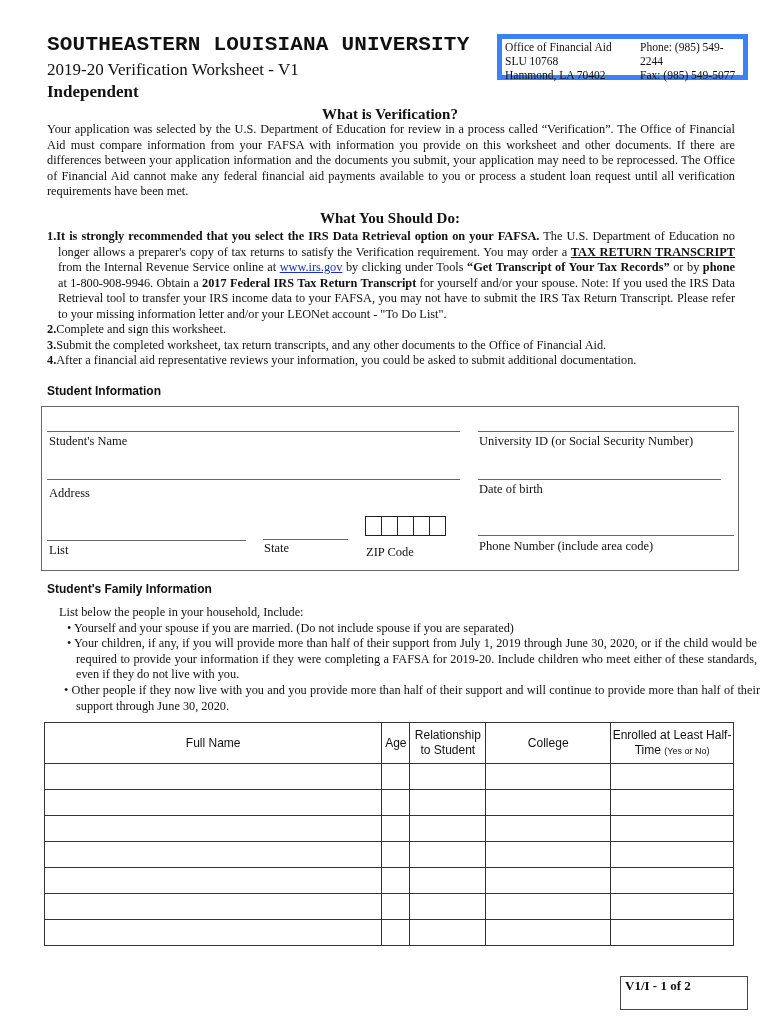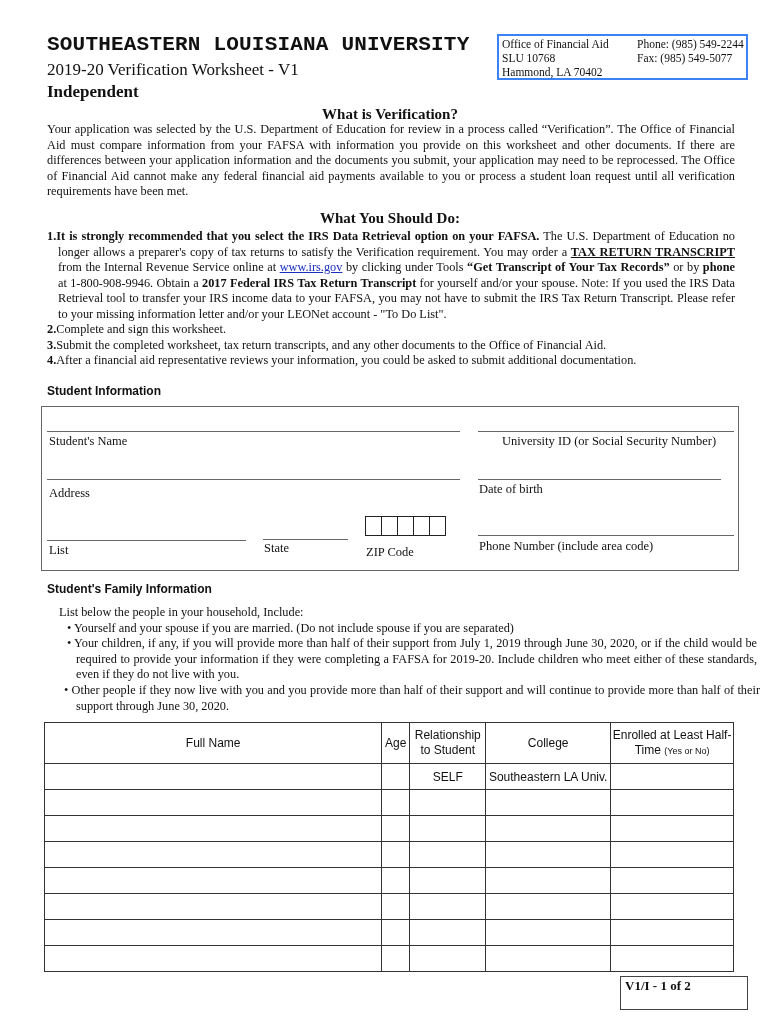--- a/index.html
+++ b/index.html
@@ -2,21 +2,21 @@
 <html><head>
 <meta charset="utf-8">
 <style>
   html, body { margin:0; padding:0; background:#ffffff; }
   body { width:770px; height:1024px; position:relative; overflow:hidden;
          font-family:"Liberation Serif", "DejaVu Serif", serif; color:#111; }
   .abs { position:absolute; }
   .title1 { left:47px; top:33px; font-size:21px; font-weight:bold; letter-spacing:0.2px; white-space:nowrap;font-family:Liberation Mono, monospace; }
   .title2 { left:47px; top:60px; font-size:17px; font-weight:normal; white-space:nowrap; }
   .title3 { left:47px; top:82px; font-size:17px; font-weight:bold; white-space:nowrap; }
-  .contact { left:497px; top:34px; width:251px; height:46px; border:2px solid #3b82f6;
+  .contact { left:497px; top:34px; width:251px; height:46px; border:5px solid #3b82f6;
              font-size:11.5px; line-height:14px; box-sizing:border-box; padding:1px 3px; }
   .contact .col { position:absolute; top:1px; }
   .contact .c1 { left:3px; }
   .contact .c2 { left:138px; }
   .sec-title { font-size:15px; font-weight:bold; text-align:center; white-space:nowrap; }
   .para { font-size:12.3px; line-height:15.6px; text-align:justify; }
   .list-item { font-size:12.3px; line-height:15.6px; text-align:justify; }
   .ul { text-decoration:underline; font-weight:bold; }
   .link { color:#1a2fbf; text-decoration:underline; }
   .sans-h { font-family:Liberation Sans, sans-serif; font-weight:bold; font-size:12px; }
@@ -75,21 +75,21 @@
   <b>4.</b><span>After a financial aid representative reviews your information, you could be asked to submit additional documentation.</span>
 </div>
 
 <div class="abs sans-h" style="left:47px; top:384px;">Student Information</div>
 <div class="abs box" style="left:41px; top:406px; width:696px; height:163px;"></div>
 
 <div class="line" style="left:47px; top:431px; width:413px;"></div>
 <div class="lbl" style="left:49px; top:434px;">Student's Name</div>
 
 <div class="line" style="left:478px; top:431px; width:256px;"></div>
-<div class="lbl" style="left:502px; top:434px;">University ID (or Social Security Number)</div>
+<div class="lbl" style="left:479px; top:434px;">University ID (or Social Security Number)</div>
 
 <div class="line" style="left:47px; top:479px; width:413px;"></div>
 <div class="lbl" style="left:49px; top:486px;">Address</div>
 
 <div class="line" style="left:478px; top:479px; width:243px;"></div>
 <div class="lbl" style="left:479px; top:482px;">Date of birth</div>
 
 <div class="line" style="left:47px; top:540px; width:199px;"></div>
 <div class="lbl" style="left:49px; top:543px;">List</div>
 
@@ -125,27 +125,20 @@
   <thead>
     <tr>
       <th>Full Name</th>
       <th>Age</th>
       <th style="padding:0 4px;">Relationship to Student</th>
       <th>College</th>
       <th><span>Enrolled at Least Half-Time</span> <span class="small">(Yes or No)</span></th>
     </tr>
   </thead>
   <tbody>
-    <tr>
-      <td></td>
-      <td></td>
-      <td>SELF</td>
-      <td>Southeastern LA Univ.</td>
-      <td></td>
-    </tr>
     <tr>
       <td></td>
       <td></td>
       <td></td>
       <td></td>
       <td></td>
     </tr>
     <tr>
       <td></td>
       <td></td>

